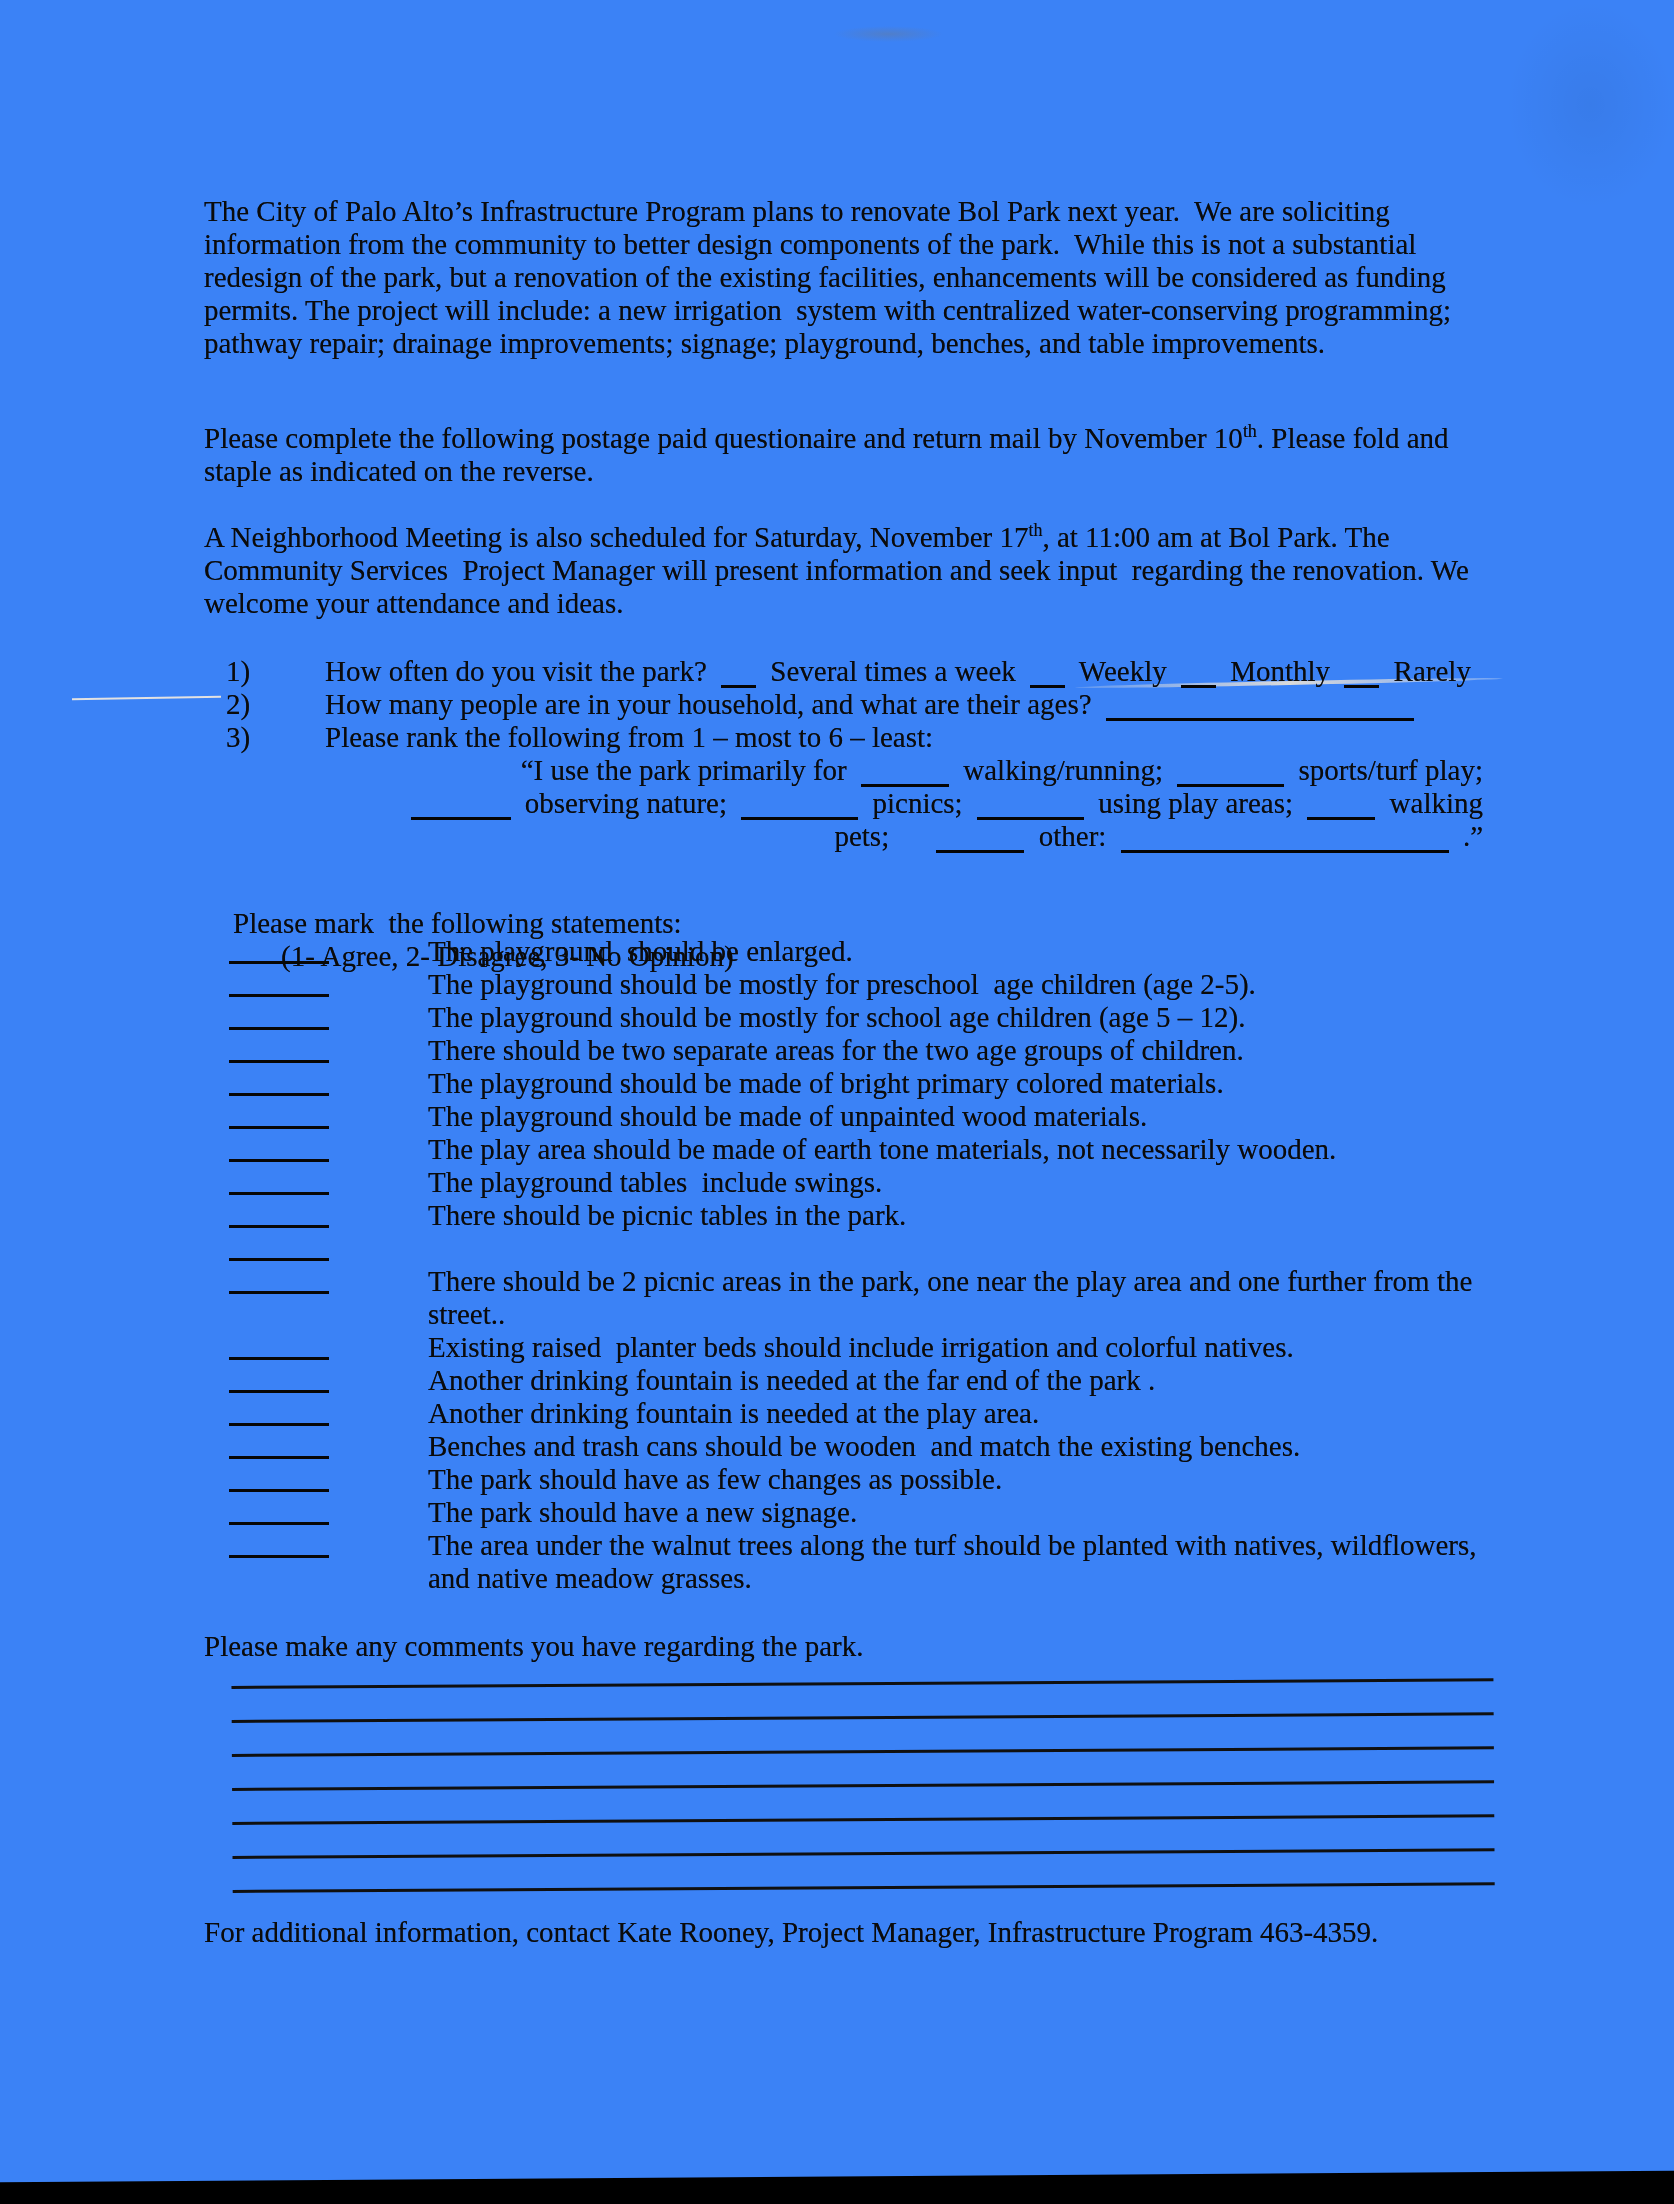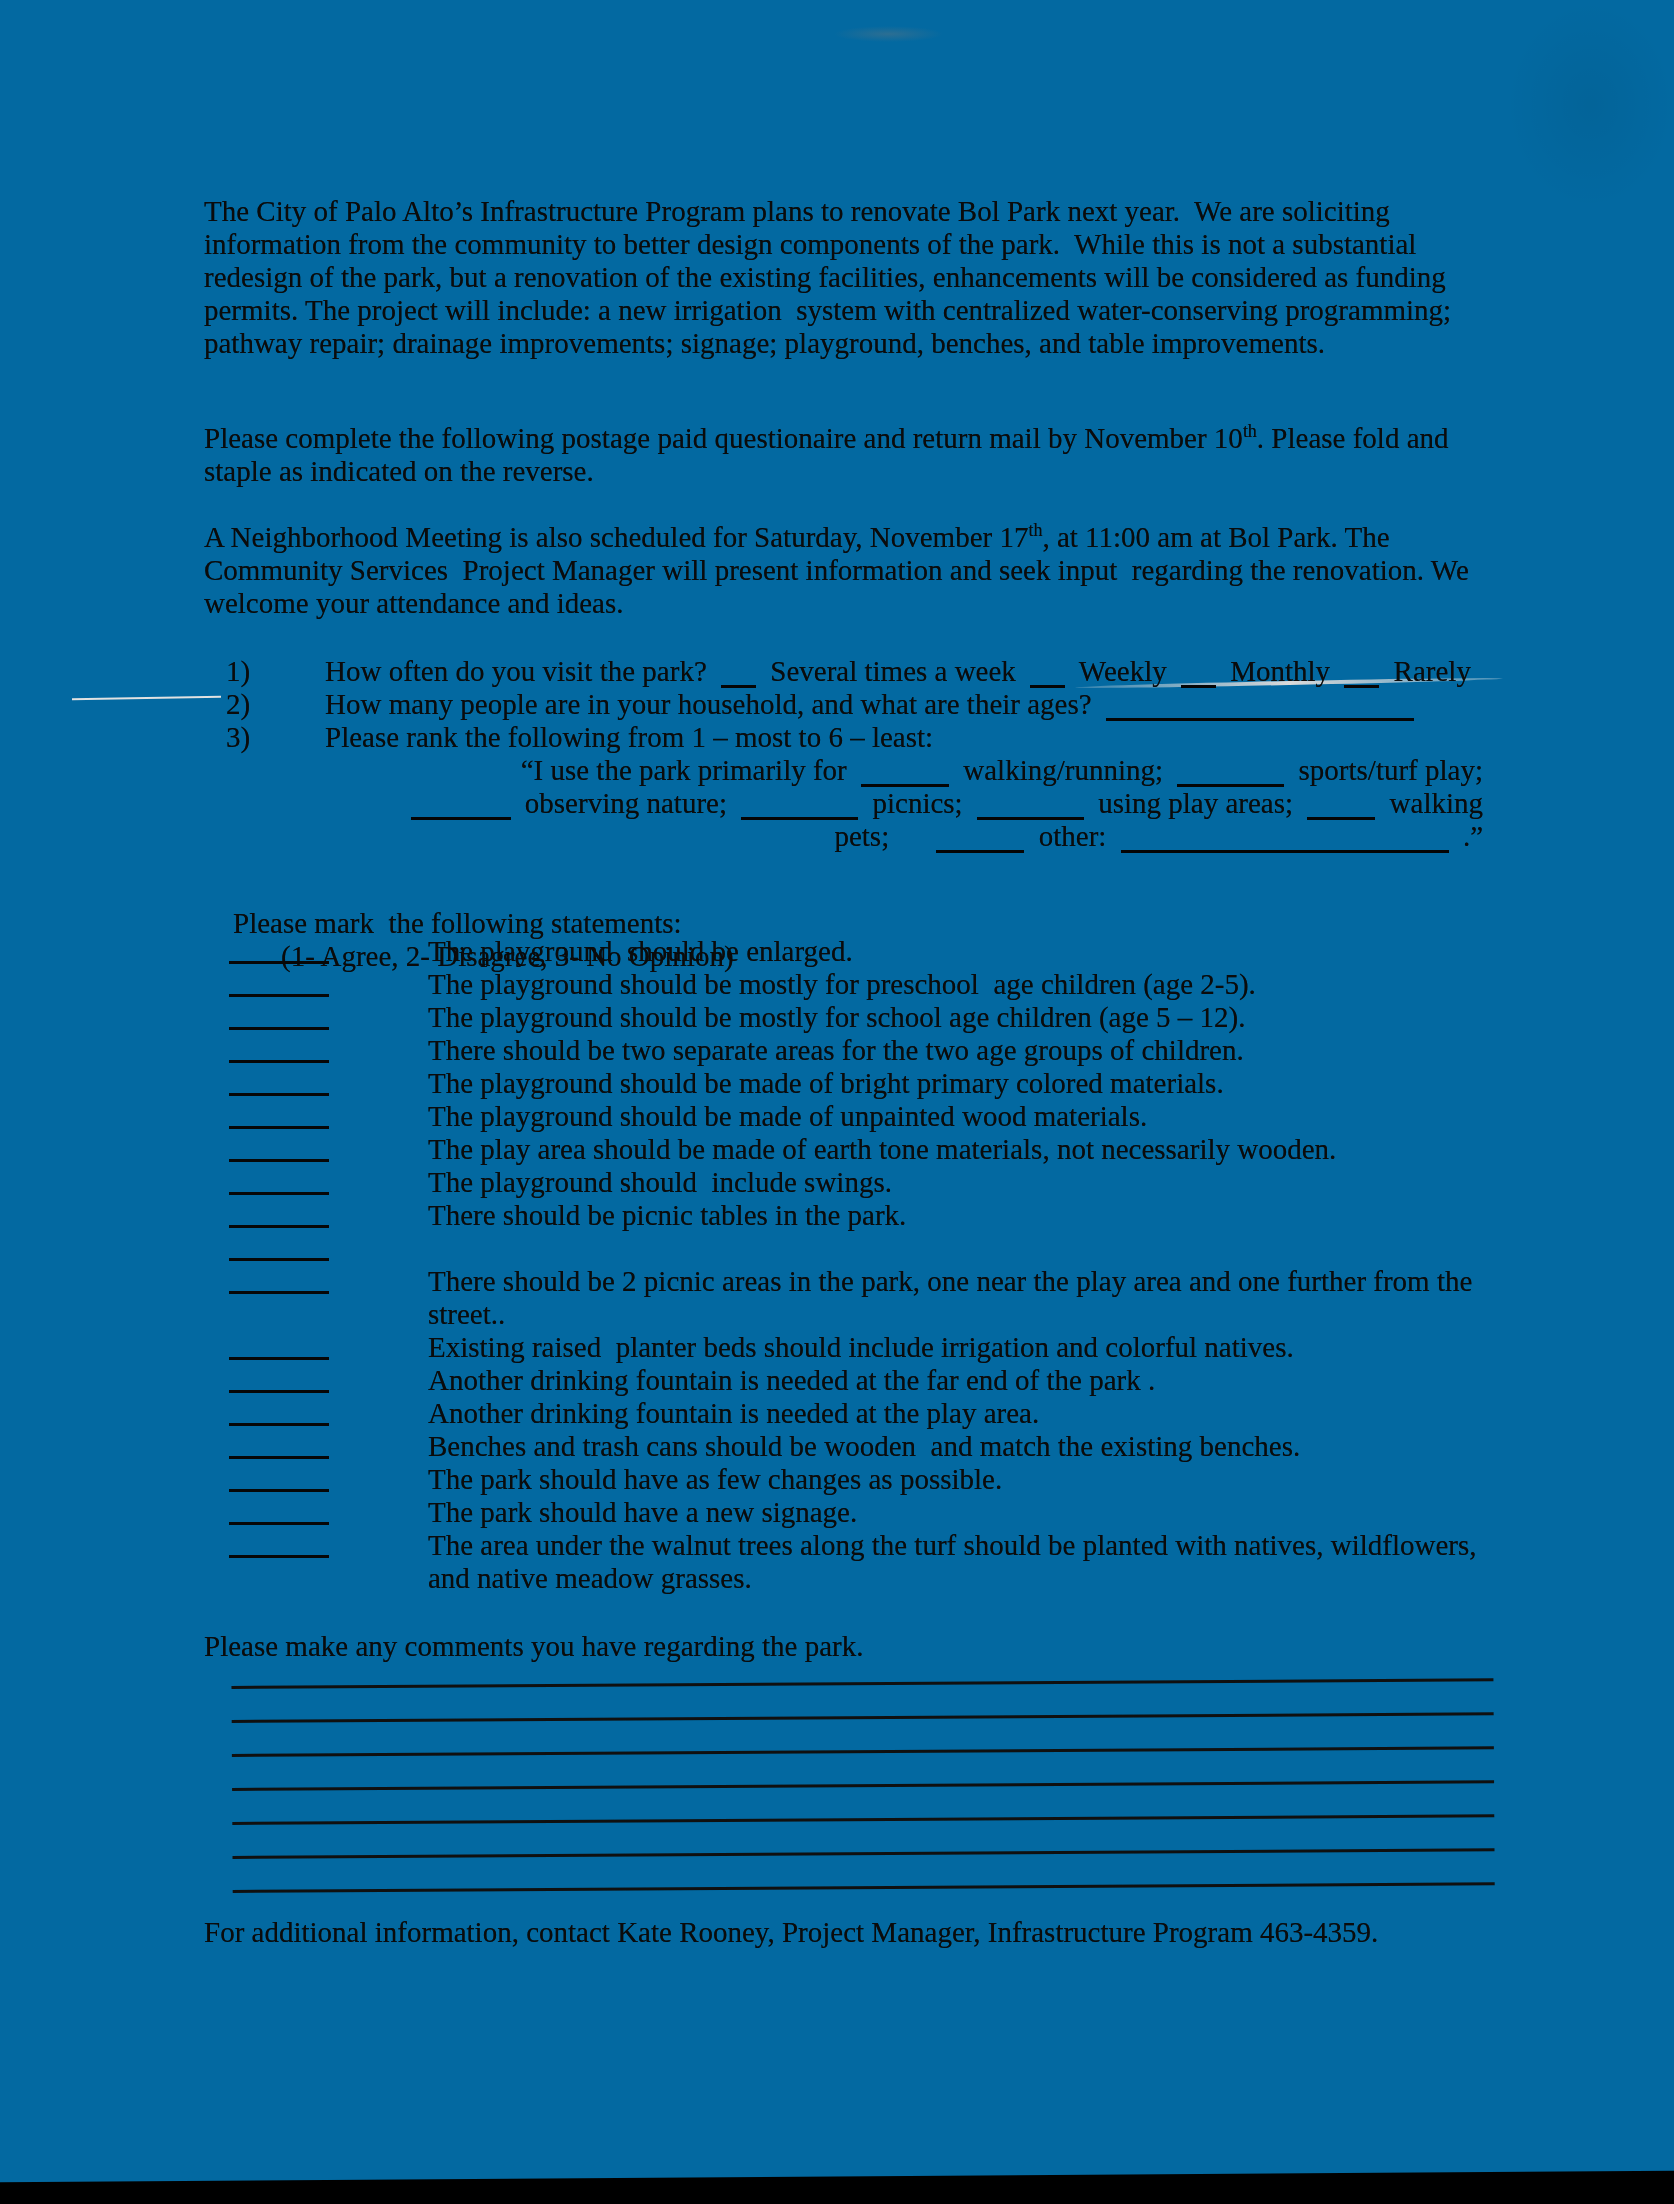--- a/index.html
+++ b/index.html
@@ -1,19 +1,19 @@
 <!DOCTYPE html>
 <html><head>
 <meta charset="utf-8">
 <style>
   html,body{margin:0;padding:0;background:#3a3a3a;}
   .page{
     position:relative;
     width:1675px;height:2205px;
-    background:#0369a1;
+    background:#3b82f6;
     overflow:hidden;
     font-family:"Liberation Serif", serif;
     font-size:29px;
     line-height:33px;
     color:#0b0b0b;
     text-shadow:0 0 0.5px rgba(0,0,0,0.55);
   }
   .abs{position:absolute;left:204px;width:1279px;}
   .para{white-space:pre-wrap;}
   sup{font-size:0.62em;line-height:0;vertical-align:super;}
@@ -147,21 +147,21 @@
   </div>
 
   <div class="abs" style="top:935px;">
       <div class="stmt-row"><span class="stmt-blank"></span><span class="stmt-text">The playground  should be enlarged.</span></div>
       <div class="stmt-row"><span class="stmt-blank"></span><span class="stmt-text">The playground should be mostly for preschool  age children (age 2-5).</span></div>
       <div class="stmt-row"><span class="stmt-blank"></span><span class="stmt-text">The playground should be mostly for school age children (age 5 – 12).</span></div>
       <div class="stmt-row"><span class="stmt-blank"></span><span class="stmt-text">There should be two separate areas for the two age groups of children.</span></div>
       <div class="stmt-row"><span class="stmt-blank"></span><span class="stmt-text">The playground should be made of bright primary colored materials.</span></div>
       <div class="stmt-row"><span class="stmt-blank"></span><span class="stmt-text">The playground should be made of unpainted wood materials.</span></div>
       <div class="stmt-row"><span class="stmt-blank"></span><span class="stmt-text">The play area should be made of earth tone materials, not necessarily wooden.</span></div>
-      <div class="stmt-row"><span class="stmt-blank"></span><span class="stmt-text">The playground should  include swings.</span></div>
+      <div class="stmt-row"><span class="stmt-blank"></span><span class="stmt-text">The playground tables  include swings.</span></div>
       <div class="stmt-row"><span class="stmt-blank"></span><span class="stmt-text">There should be picnic tables in the park.</span></div>
       <div class="stmt-row"><span class="stmt-blank"></span></div>
       <div class="stmt-row"><span class="stmt-blank"></span><span class="stmt-text">There should be 2 picnic areas in the park, one near the play area and one further from the street..</span></div>
       <div class="stmt-row"><span class="stmt-blank"></span><span class="stmt-text">Existing raised  planter beds should include irrigation and colorful natives.</span></div>
       <div class="stmt-row"><span class="stmt-blank"></span><span class="stmt-text">Another drinking fountain is needed at the far end of the park .</span></div>
       <div class="stmt-row"><span class="stmt-blank"></span><span class="stmt-text">Another drinking fountain is needed at the play area.</span></div>
       <div class="stmt-row"><span class="stmt-blank"></span><span class="stmt-text">Benches and trash cans should be wooden  and match the existing benches.</span></div>
       <div class="stmt-row"><span class="stmt-blank"></span><span class="stmt-text">The park should have as few changes as possible.</span></div>
       <div class="stmt-row"><span class="stmt-blank"></span><span class="stmt-text">The park should have a new signage.</span></div>
       <div class="stmt-row"><span class="stmt-blank"></span><span class="stmt-text">The area under the walnut trees along the turf should be planted with natives, wildflowers, and native meadow grasses.</span></div>

